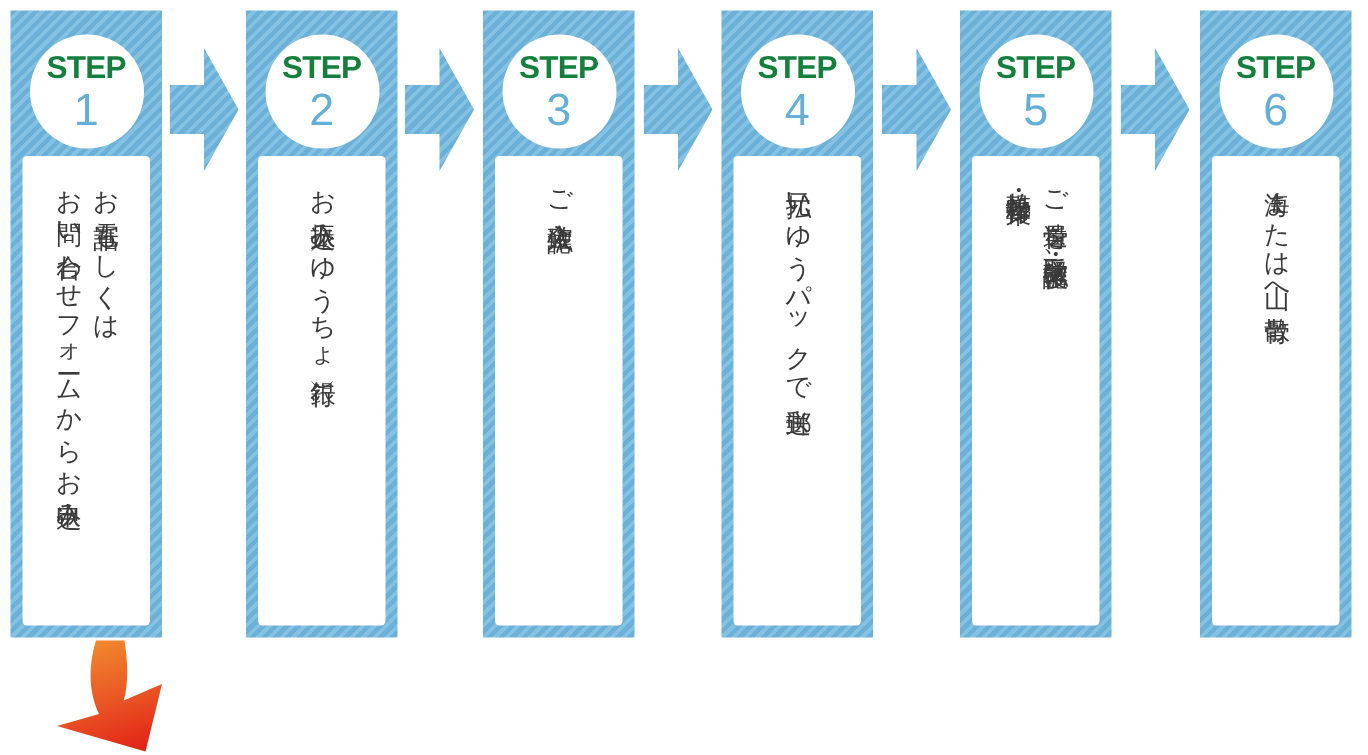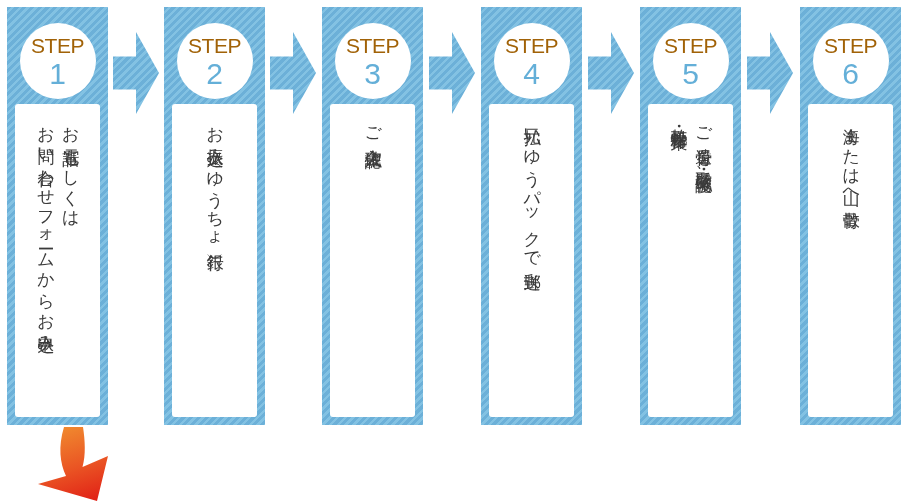--- a/index.html
+++ b/index.html
@@ -44,23 +44,23 @@
     border-radius: 50%;
     background: #ffffff;
     display: flex;
     flex-direction: column;
     align-items: center;
     justify-content: center;
     text-align: center;
     line-height: 1;
   }
   .step-label {
-    color: #a16207;
+    color: #15803d;
     font-size: 21px;
-    font-weight: normal;
+    font-weight: bold;
     letter-spacing: -0.5px;
     margin-top: 2px;
   }
   .step-number {
     color: #64afd8;
     font-size: 30px;
     font-weight: normal;
     margin-top: 3px;
   }
 

